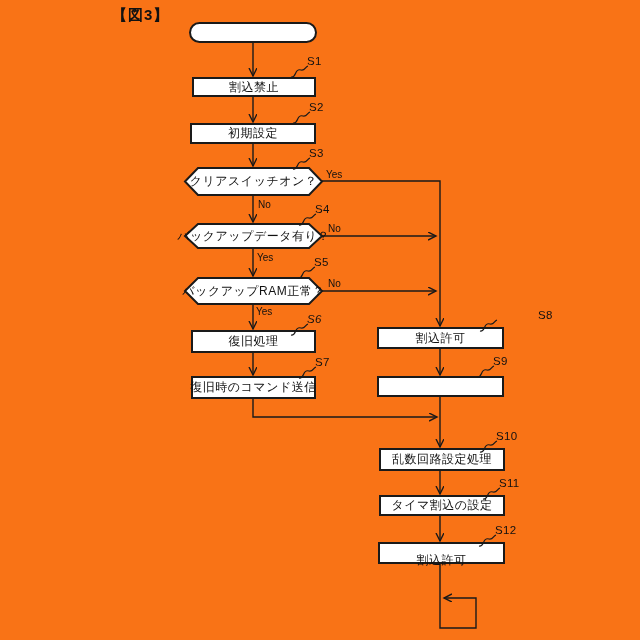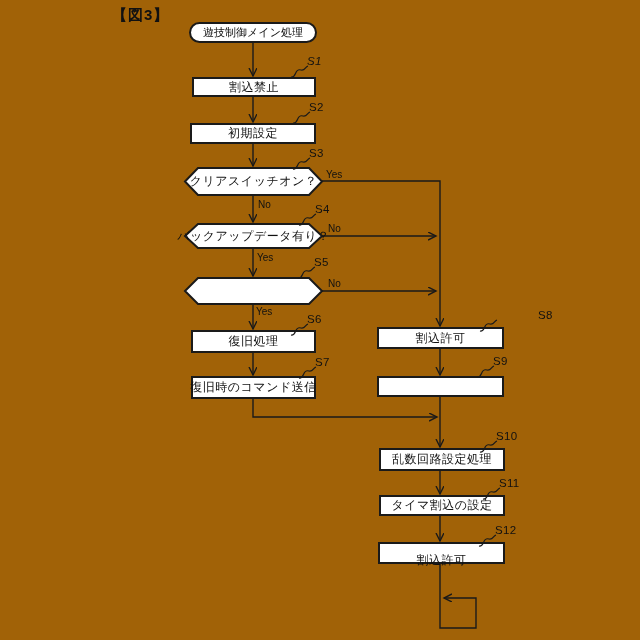--- a/index.html
+++ b/index.html
@@ -5,21 +5,21 @@
   html, body {
     margin: 0;
     padding: 0;
     background: #ffffff;
     font-family: "Liberation Sans", sans-serif;
   }
   .page {
     position: relative;
     width: 640px;
     height: 640px;
-    background: #a16207;
+    background: #f97316;
     overflow: hidden;
   }
   .layer {
     position: absolute;
     left: 0; top: 0;
   }
   .fig-label {
     position: absolute;
     left: 112px;
     top: 6px;
@@ -111,38 +111,38 @@
       <path d="M0 11 C6 12 3 2 10 4 C14 5 14 1 17 0" transform="translate(480,320)"></path>
       <path d="M0 11 C6 12 3 2 10 4 C14 5 14 1 17 0" transform="translate(477,366)"></path>
       <path d="M0 11 C6 12 3 2 10 4 C14 5 14 1 17 0" transform="translate(480,441)"></path>
       <path d="M0 11 C6 12 3 2 10 4 C14 5 14 1 17 0" transform="translate(483,488)"></path>
       <path d="M0 11 C6 12 3 2 10 4 C14 5 14 1 17 0" transform="translate(479,535)"></path>
     </g>
   </svg>
 
   <div class="fig-label">【図3】</div>
 
-  <div class="node-label small" style="left:190px; top:23px; width:126px; height:19px;">遊技制御メイン処理</div>
   <div class="node-label" style="left:193px; top:78px; width:122px; height:18px;">割込禁止</div>
   <div class="node-label" style="left:191px; top:124px; width:124px; height:19px;">初期設定</div>
   <div class="node-label hex" style="left:185px; top:168px; width:137px; height:27px;">クリアスイッチオン？</div>
   <div class="node-label hex" style="left:185px; top:224px; width:137px; height:24px;">バックアップデータ有り？</div>
+  <div class="node-label hex" style="left:185px; top:278px; width:137px; height:26px;">バックアップRAM正常？</div>
   <div class="node-label" style="left:192px; top:331px; width:123px; height:21px;">復旧処理</div>
   <div class="node-label hex" style="left:192px; top:377px; width:123px; height:21px;">復旧時のコマンド送信</div>
   <div class="node-label" style="left:378px; top:328px; width:125px; height:20px;">割込許可</div>
   <div class="node-label" style="left:380px; top:449px; width:124px; height:21px;">乱数回路設定処理</div>
   <div class="node-label" style="left:380px; top:496px; width:124px; height:19px;">タイマ割込の設定</div>
   <div class="node-label" style="left:379px; top:543px; width:125px; height:34px;">割込許可</div>
 
-  <div class="step-id" style="left:307px; top:55px;font-style:italic;">S1</div>
+  <div class="step-id" style="left:307px; top:55px;">S1</div>
   <div class="step-id" style="left:309px; top:101px;">S2</div>
   <div class="step-id" style="left:309px; top:147px;">S3</div>
   <div class="step-id" style="left:315px; top:203px;">S4</div>
   <div class="step-id" style="left:314px; top:256px;">S5</div>
-  <div class="step-id" style="left:307px; top:313px;">S6</div>
+  <div class="step-id" style="left:307px; top:313px;font-style:italic;">S6</div>
   <div class="step-id" style="left:315px; top:356px;">S7</div>
   <div class="step-id" style="left:496px; top:309px;margin-left:42px;">S8</div>
   <div class="step-id" style="left:493px; top:355px;">S9</div>
   <div class="step-id" style="left:496px; top:430px;">S10</div>
   <div class="step-id" style="left:499px; top:477px;">S11</div>
   <div class="step-id" style="left:495px; top:524px;">S12</div>
 
   <div class="branch-label" style="left:326px; top:169px;">Yes</div>
   <div class="branch-label" style="left:258px; top:199px;">No</div>
   <div class="branch-label" style="left:328px; top:223px;">No</div>

